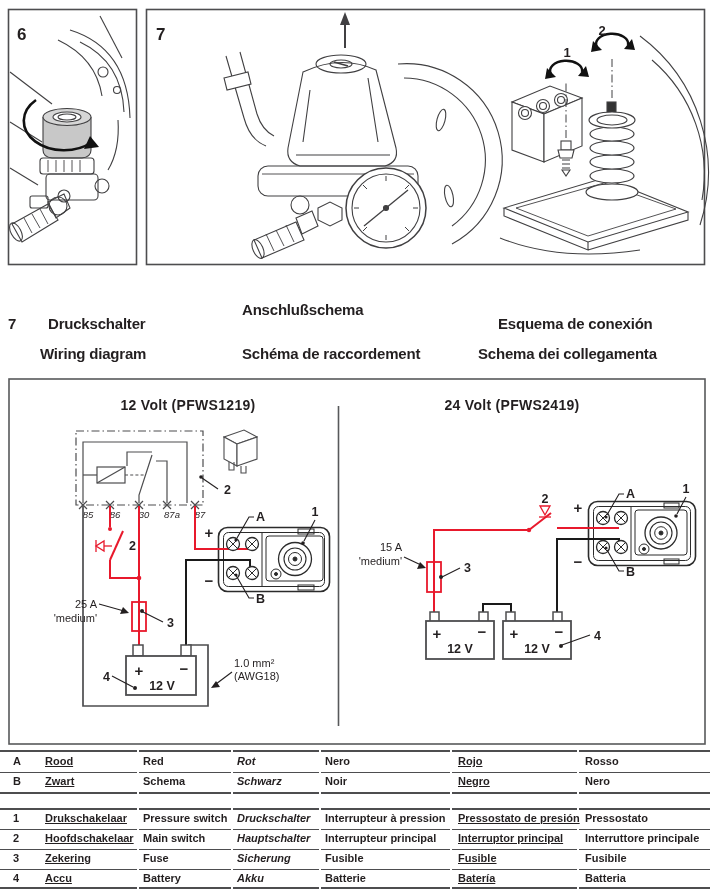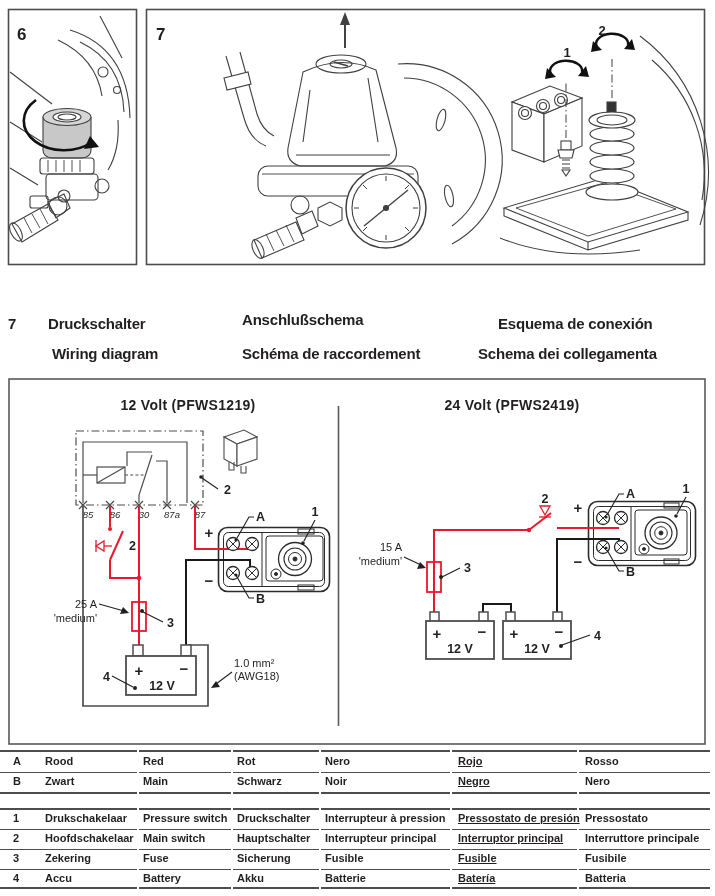--- a/index.html
+++ b/index.html
@@ -22,21 +22,21 @@
   
   .tl{position:absolute;left:0;width:710px;height:1px;
       background:linear-gradient(to right,#4d4d4f 0 137px,transparent 137px 139px,
       #4d4d4f 139px 231px,transparent 231px 233px,#4d4d4f 233px 319px,transparent 319px 321px,
       #4d4d4f 321px 450px,transparent 450px 452px,#4d4d4f 452px 577px,transparent 577px 579px,
       #4d4d4f 579px 710px);}
   .tl2{height:2px;}
   .trow{position:absolute;left:0;width:710px;height:21px;line-height:21px;
         font-size:11px;font-weight:bold;white-space:nowrap;}
   .trow span{position:absolute;}
-  .tkey{left:13px;} .c1{left:45px;} .c2{left:143px;} .c3{left:237px;}
+  .tkey{left:13px;} .c1{left:45px;text-decoration:underline;} .c2{left:143px;} .c3{left:237px;font-style:italic;}
   .c4{left:325px;} .c5{left:458px;text-decoration:underline;} .c6{left:585px;}
 </style>
 </head>
 <body>
 
 <div class="page">
 
 <svg width="715" height="896" viewBox="0 0 715 896">
 
   <g>
@@ -371,22 +371,22 @@
       <text x="626" y="576" class="callout">B</text>
       <text x="578" y="513" class="sign">+</text>
       <text x="578" y="567" class="sign">−</text>
     </g>
   </g>
 </svg>
 
 <div class="heading">
   <span style="left:8px;top:315px">7</span>
   <span style="left:48px;top:315px">Druckschalter</span>
-  <span style="left:52px;top:345px">Wiring diagram</span>
-  <span style="left:242px;top:311px">Anschlußschema</span>
+  <span style="left:40px;top:345px">Wiring diagram</span>
+  <span style="left:242px;top:301px">Anschlußschema</span>
   <span style="left:242px;top:345px">Schéma de raccordement</span>
   <span style="left:498px;top:315px">Esquema de conexión</span>
   <span style="left:478px;top:345px">Schema dei collegamenta</span>
 </div>
 
 <div>
   <div class="tl tl2" style="top:750px"></div>
   <div class="tl" style="top:772px"></div>
   <div class="tl tl2" style="top:792px"></div>
   <div class="tl tl2" style="top:808px"></div>
@@ -400,21 +400,21 @@
     <span class="c1">Rood</span>
     <span class="c2">Red</span>
     <span class="c3">Rot</span>
     <span class="c4">Nero</span>
     <span class="c5">Rojo</span>
     <span class="c6">Rosso</span>
   </div>
   <div class="trow" style="top:771px">
     <span class="tkey">B</span>
     <span class="c1">Zwart</span>
-    <span class="c2">Main</span>
+    <span class="c2">Schema</span>
     <span class="c3">Schwarz</span>
     <span class="c4">Noir</span>
     <span class="c5">Negro</span>
     <span class="c6">Nero</span>
   </div>
 
   <div class="trow" style="top:808px">
     <span class="tkey">1</span>
     <span class="c1">Drukschakelaar</span>
     <span class="c2">Pressure switch</span>

